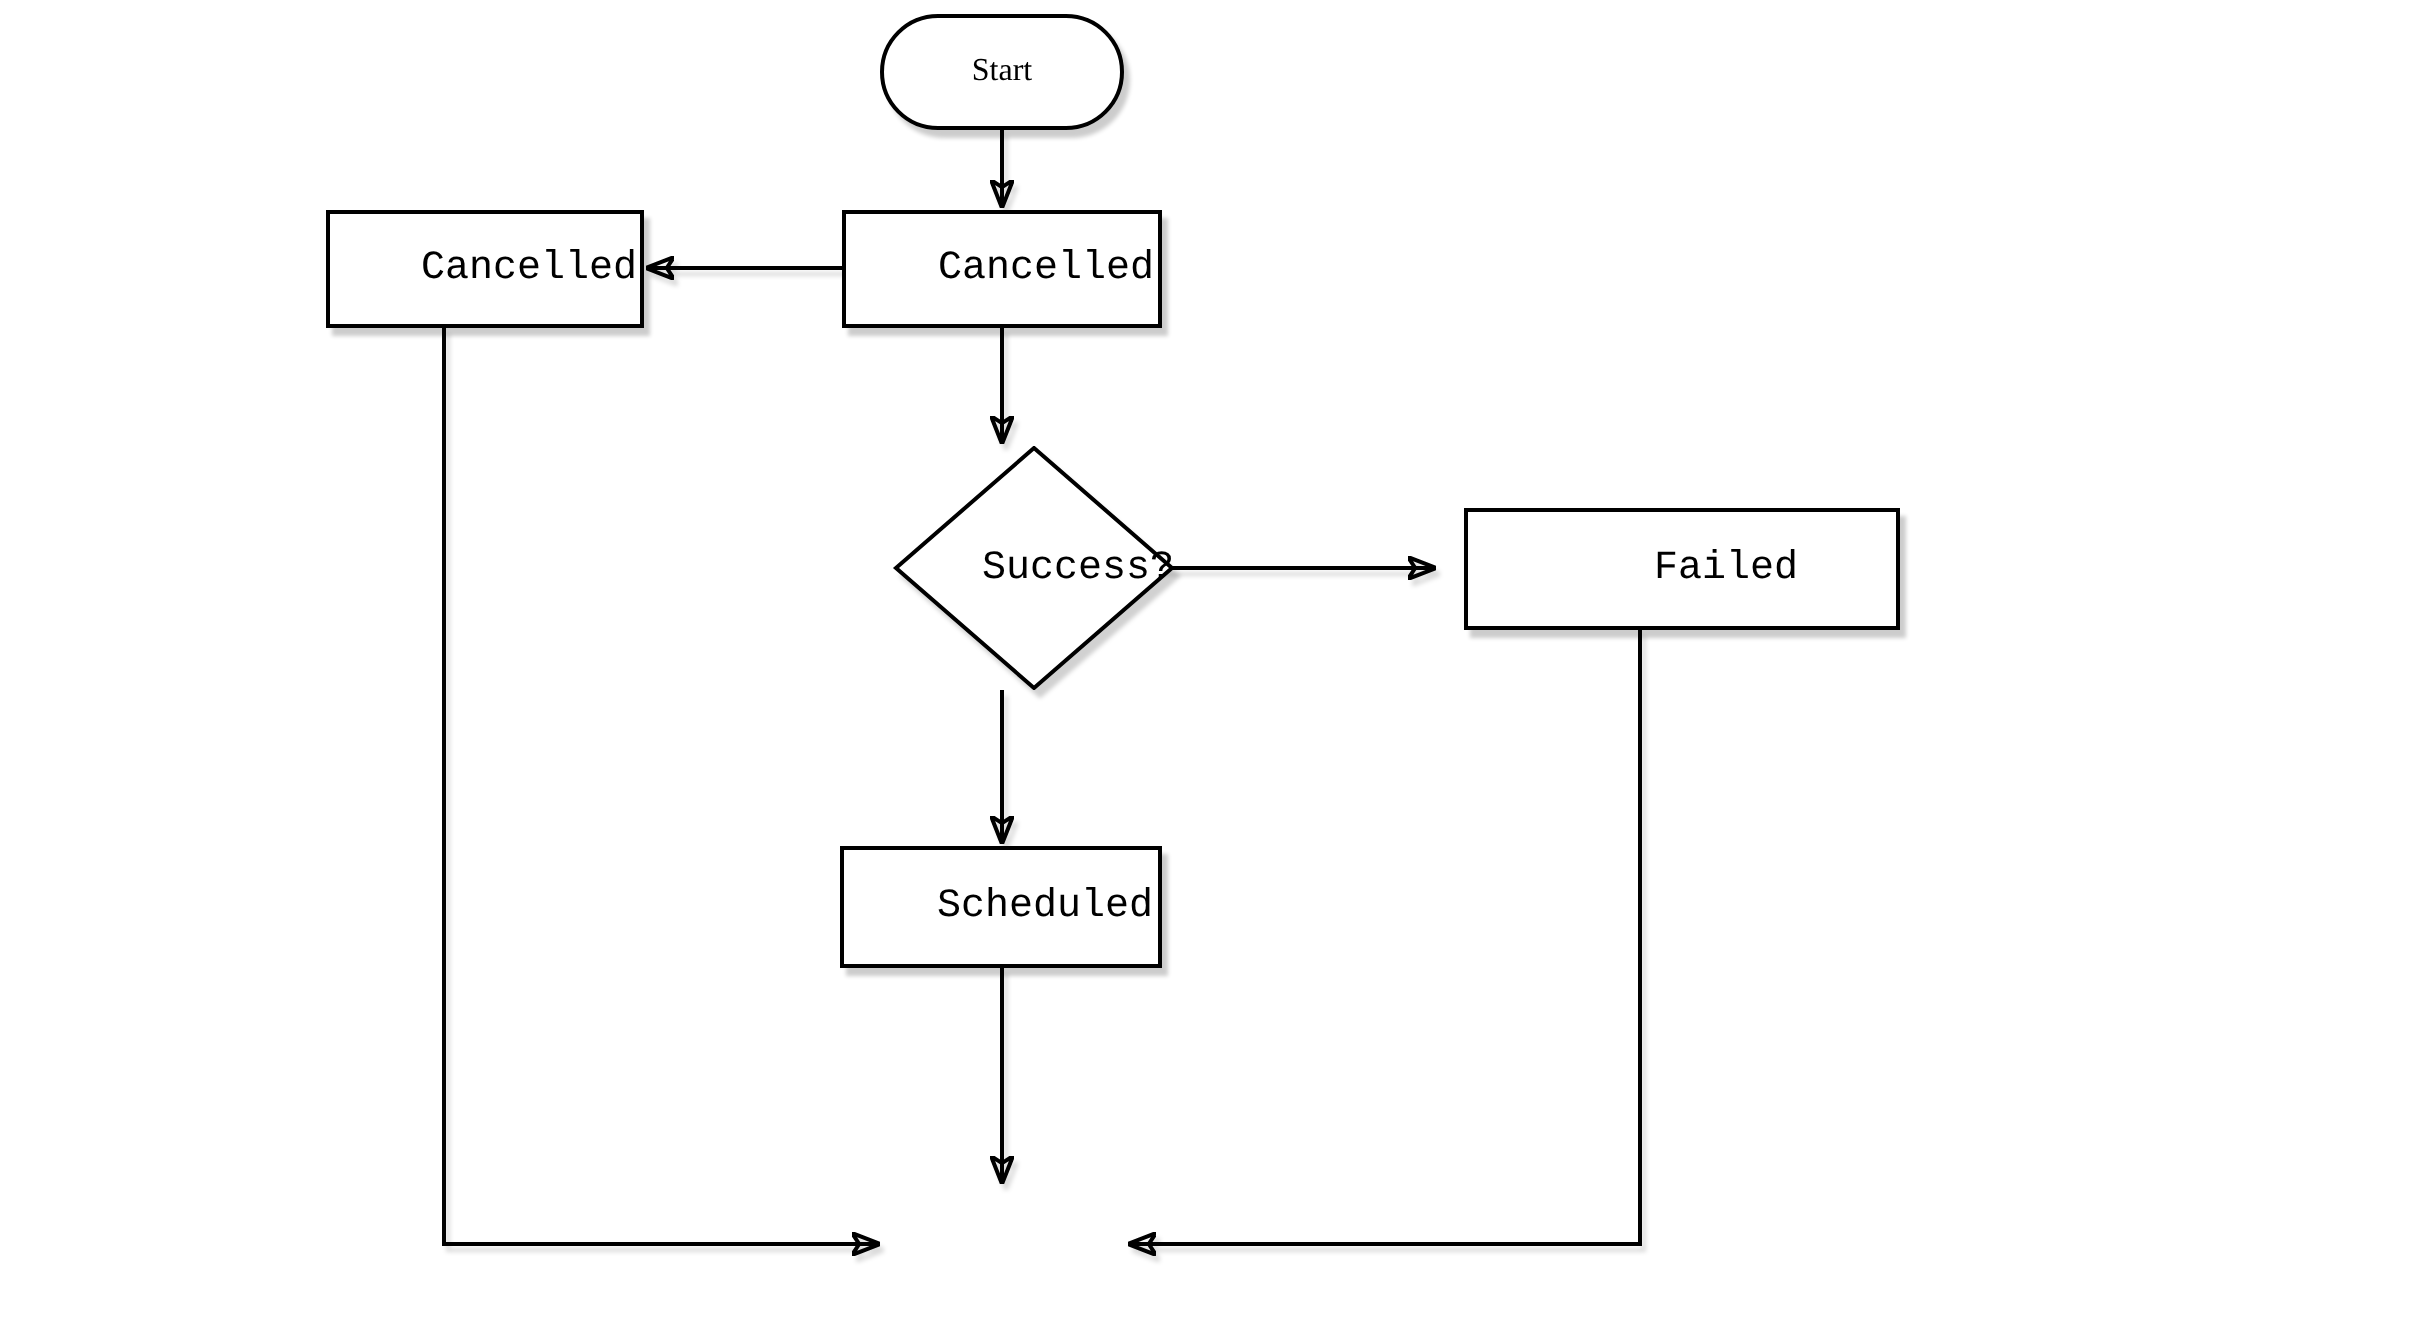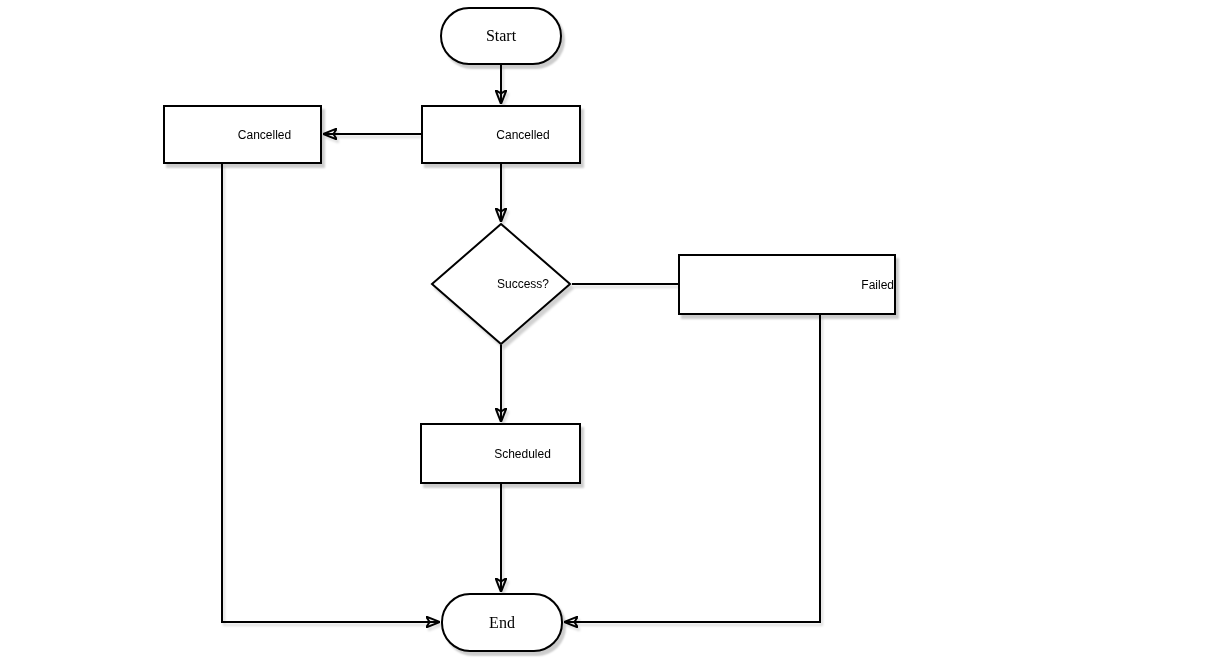--- a/index.html
+++ b/index.html
@@ -53,34 +53,34 @@
   .diamond-svg polygon {
     fill: #ffffff;
     stroke: #000000;
     stroke-width: 2;
   }
   .label {
     position: relative;
     white-space: nowrap;
   }
   .sans {
-    font-family: Liberation Sans, sans-serif;
-    font-size: 12px;
+    font-family: Liberation Mono, monospace;
+    font-size: 20px;
     margin-left: 44px;
   }
   .serif {
     font-family: "Liberation Serif", serif;
     font-size: 16px;
   }
   
   #node-start     { left: 440px; top: 7px;   width: 122px; height: 58px; }
   #node-scheduled { left: 421px; top: 105px; width: 160px; height: 59px; }
   #node-cancelled { left: 163px; top: 105px; width: 159px; height: 59px; }
-  #node-success   { left: 430px; top: 223px; width: 142px; height: 122px; }
-  #node-failed    { left: 678px; top: 254px; width: 218px; height: 61px; justify-content: flex-end; }
+  #node-success   { left: 446px; top: 223px; width: 142px; height: 122px; }
+  #node-failed    { left: 732px; top: 254px; width: 218px; height: 61px; }
   #node-triggered { left: 420px; top: 423px; width: 161px; height: 61px; }
   #node-end       { left: 441px; top: 593px; width: 122px; height: 59px; }
 </style>
 </head>
 <body>
 
 <div class="canvas">
 
   <svg class="edges" width="1215" height="671" viewBox="0 0 1215 671">
     <defs>
@@ -118,17 +118,14 @@
   </div>
 
   <div class="node box" id="node-failed">
     <span class="label sans">Failed</span>
   </div>
 
   <div class="node box" id="node-triggered">
     <span class="label sans">Scheduled</span>
   </div>
 
-  <div class="node box stadium" id="node-end">
-    <span class="label serif">End</span>
-  </div>
 
 </div>
 
 </body></html>

